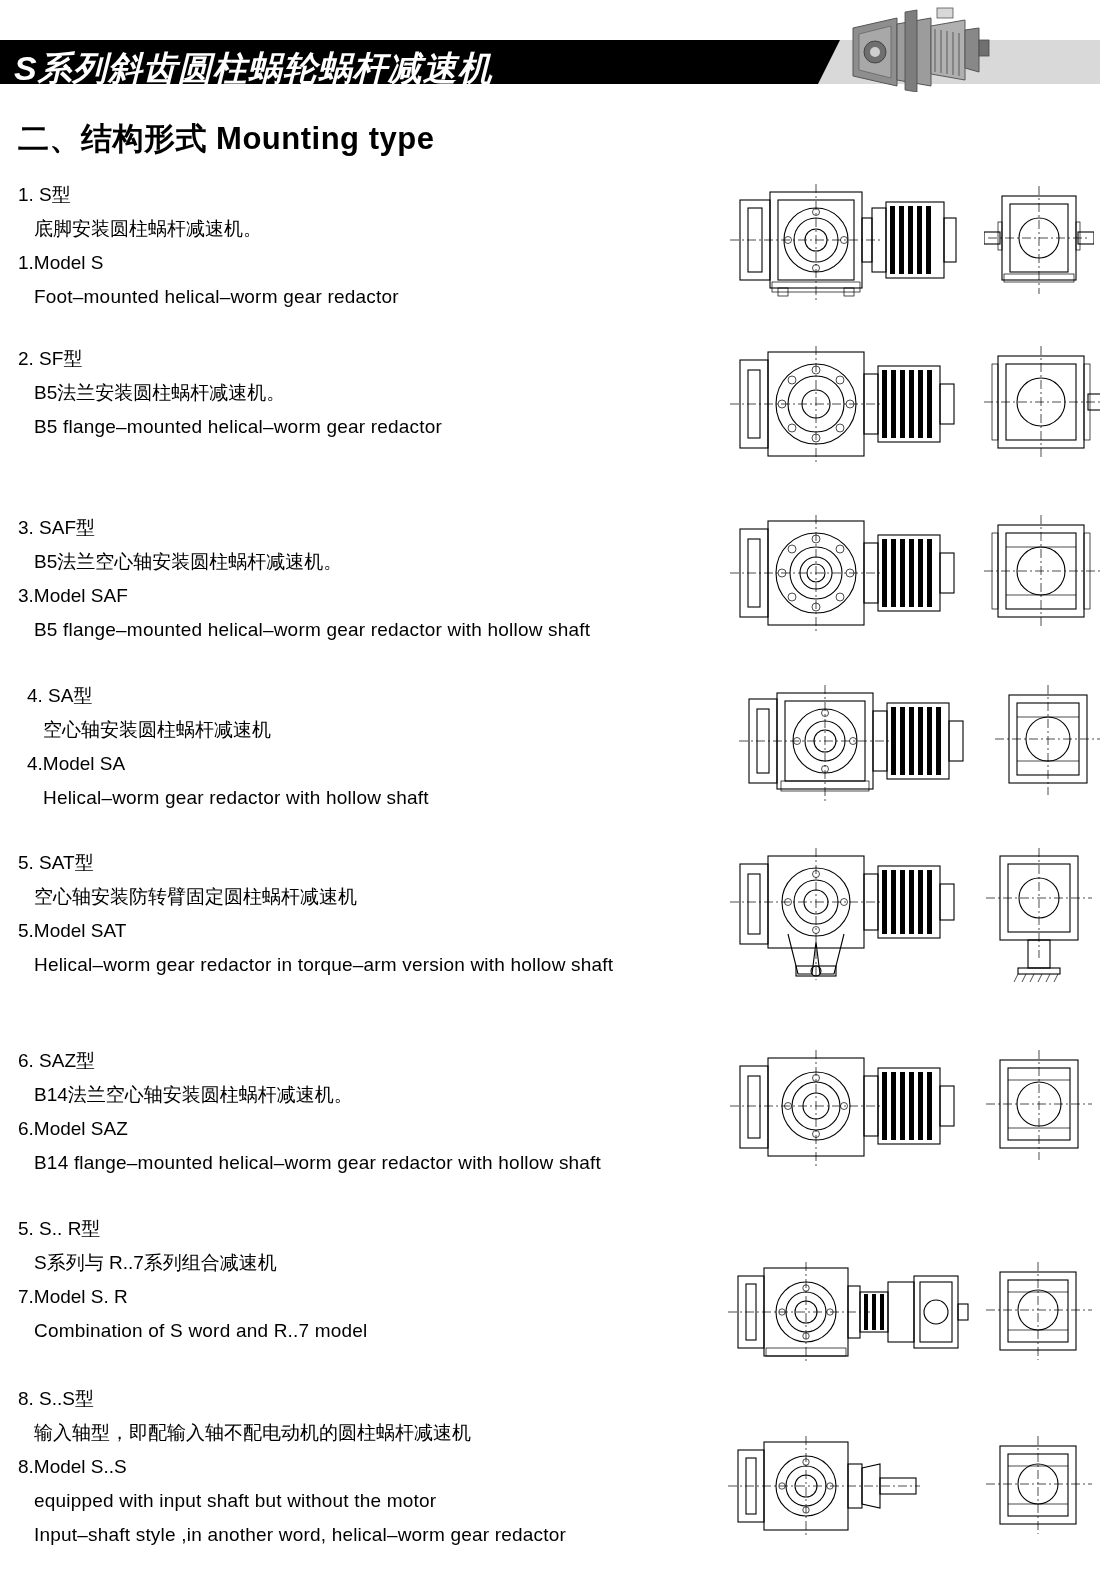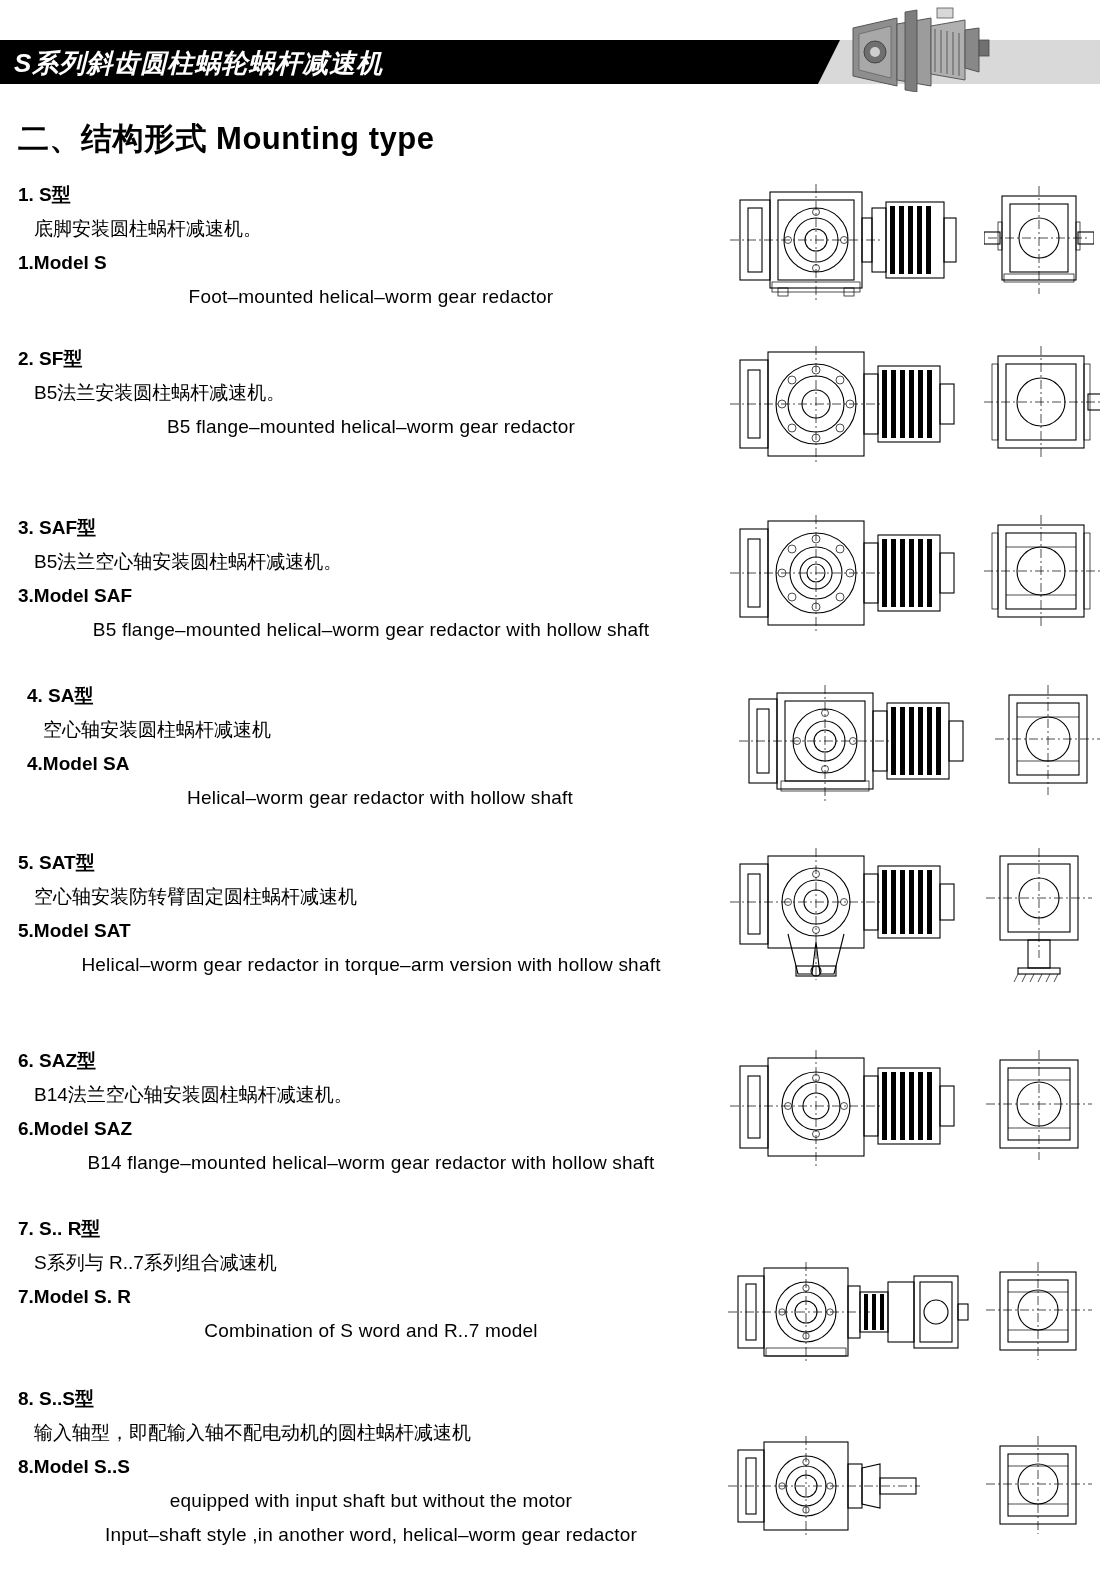--- a/index.html
+++ b/index.html
@@ -38,21 +38,21 @@
     width: 0;
     height: 0;
     border-top: 44px solid #000;
     border-right: 22px solid transparent;
   }
   .header-title {
     position: absolute;
     left: 14px;
     top: 46px;
     color: #fff;
-    font-size: 26px;
+    font-size: 34px;
     font-weight: bold;
     font-style: italic;
     letter-spacing: 1px;
     white-space: nowrap;
   }
   .header-grey {
     position: absolute;
     left: 840px;
     top: 40px;
     width: 260px;
@@ -108,25 +108,23 @@
     font-size: 19px;
     line-height: 34px;
     white-space: nowrap;
   }
   .line.cn {
     padding-left: 16px;
   }
   .line.en {
     padding-left: 16px;
     letter-spacing: 0.2px;
-    text-align: center;
   }
   .line.lbl {
     padding-left: 0;
-    font-weight: bold;
   }
 
   .fig-col {
     position: absolute;
     top: 0;
     left: 712px;
     width: 380px;
     height: 100%;
   }
   .fig {
@@ -595,21 +593,21 @@
             <line x1="2" y1="60" x2="108" y2="60"></line>
             <line x1="55" y1="6" x2="55" y2="116"></line>
           </g>
         </svg>
       </div>
     </div>
   </div>
 
   <div class="row" style="height:170px;">
     <div class="text-col">
-      <div class="line lbl">7. S.. R型</div>
+      <div class="line lbl">5. S.. R型</div>
       <div class="line cn">S系列与 R..7系列组合减速机</div>
       <div class="line lbl">7.Model  S. R</div>
       <div class="line en">Combination of  S word and  R..7 model</div>
     </div>
     <div class="fig-col" style="top:48px;">
       <div class="fig front">
         <svg width="250" height="110" viewBox="0 0 250 110">
           <g class="ln">
             <rect x="18" y="16" width="26" height="72"></rect>
             <rect x="26" y="24" width="10" height="56"></rect>

